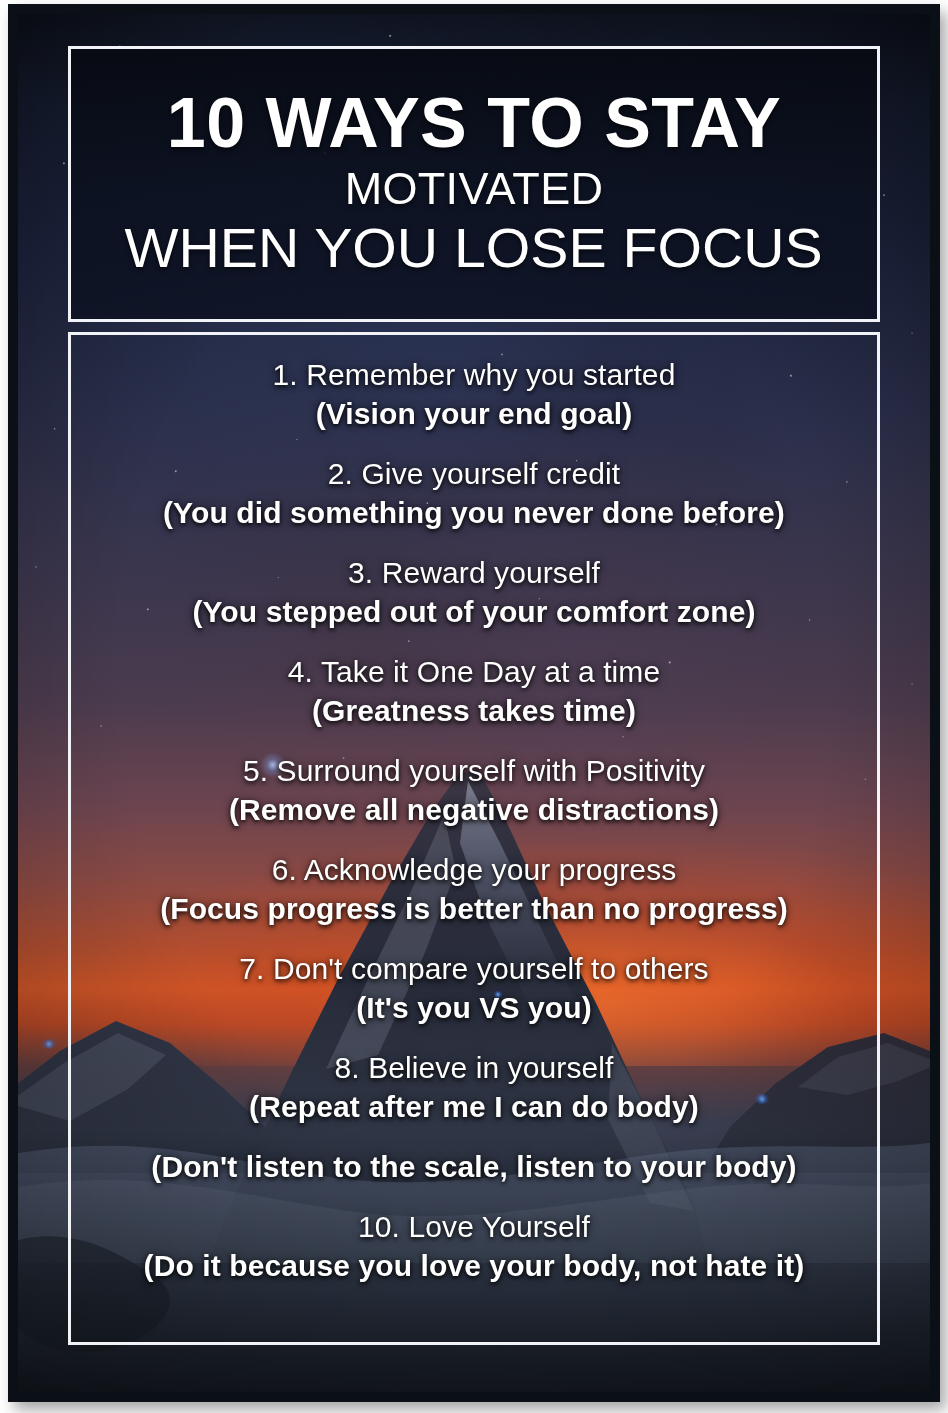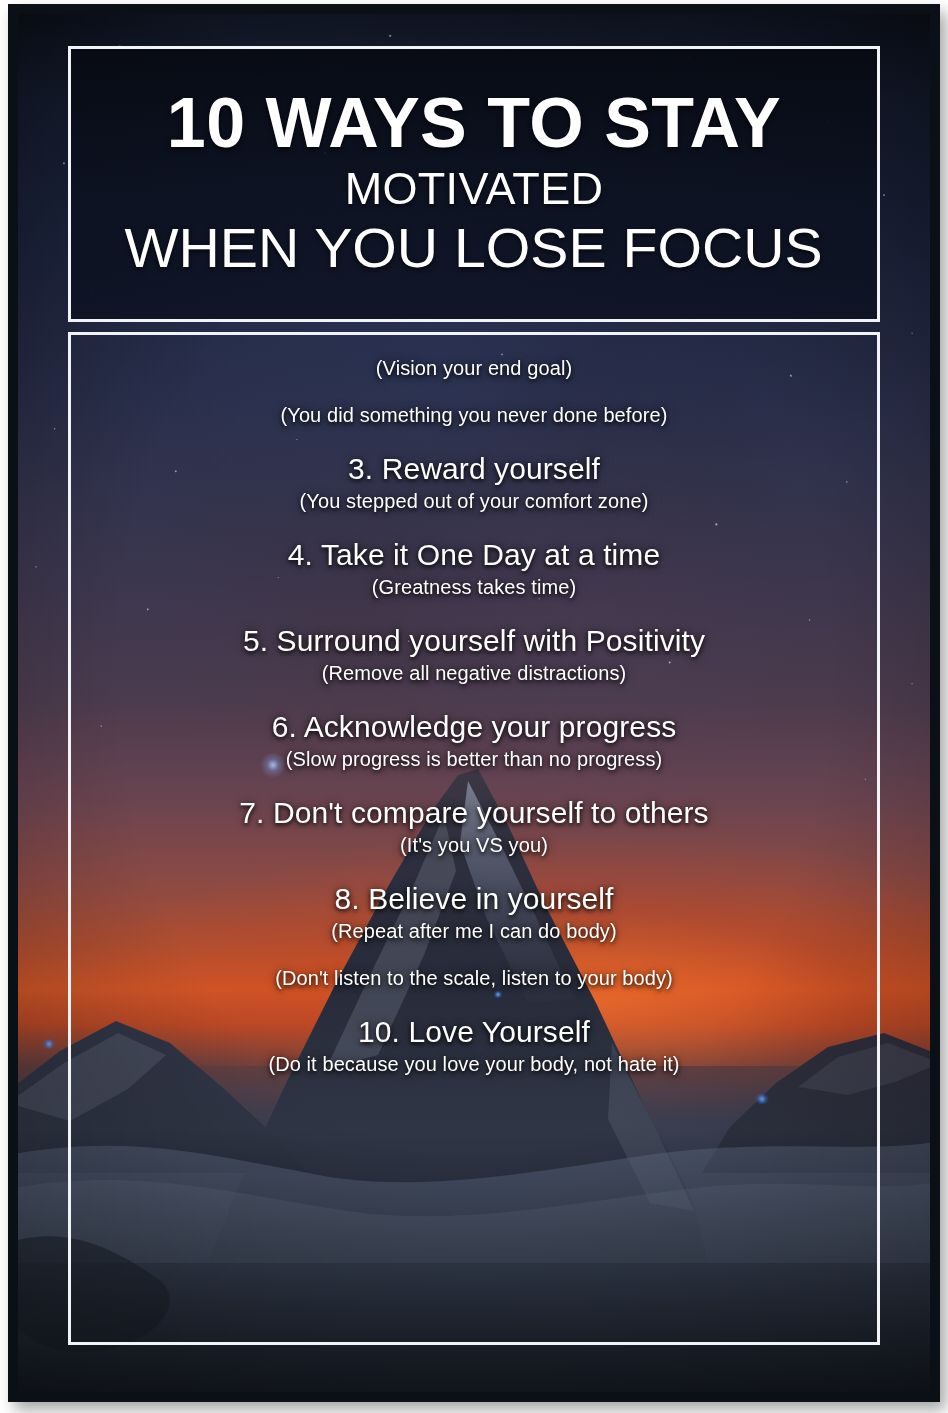--- a/index.html
+++ b/index.html
@@ -245,22 +245,22 @@
     color: #ffffff;
     font-size: 30px;
     font-weight: 400;
     line-height: 1.30;
     letter-spacing: 0.1px;
     text-shadow: 0 2px 4px rgba(0,0,0,0.85), 0 0 9px rgba(0,0,0,0.55);
     white-space: nowrap;
   }
   .item-sub {
     color: #ffffff;
-    font-size: 20px;
-    font-weight: 400;
+    font-size: 30px;
+    font-weight: 700;
     line-height: 1.30;
     letter-spacing: 0.1px;
     text-shadow: 0 2px 4px rgba(0,0,0,0.85), 0 0 9px rgba(0,0,0,0.55);
     white-space: nowrap;
   }
 </style>
 </head>
 <body>
 
 <div class="poster-wrap">
@@ -328,45 +328,47 @@
 
   <div class="title-box">
     <div class="title-line1">10 WAYS TO STAY</div>
     <div class="title-line2">MOTIVATED</div>
     <div class="title-line3">WHEN YOU LOSE FOCUS</div>
   </div>
 
   <div class="body-box">
 
     <div class="item">
+      <div class="item-main">1. Remember why you started</div>
       <div class="item-sub">(Vision your end goal)</div>
     </div>
 
     <div class="item">
+      <div class="item-main">2. Give yourself credit</div>
       <div class="item-sub">(You did something you never done before)</div>
     </div>
 
     <div class="item">
       <div class="item-main">3. Reward yourself</div>
       <div class="item-sub">(You stepped out of your comfort zone)</div>
     </div>
 
     <div class="item">
       <div class="item-main">4. Take it One Day at a time</div>
       <div class="item-sub">(Greatness takes time)</div>
     </div>
 
     <div class="item">
       <div class="item-main">5. Surround yourself with Positivity</div>
       <div class="item-sub">(Remove all negative distractions)</div>
     </div>
 
     <div class="item">
       <div class="item-main">6. Acknowledge your progress</div>
-      <div class="item-sub">(Slow progress is better than no progress)</div>
+      <div class="item-sub">(Focus progress is better than no progress)</div>
     </div>
 
     <div class="item">
       <div class="item-main">7. Don't compare yourself to others</div>
       <div class="item-sub">(It's you VS you)</div>
     </div>
 
     <div class="item">
       <div class="item-main">8. Believe in yourself</div>
       <div class="item-sub">(Repeat after me I can do body)</div>

